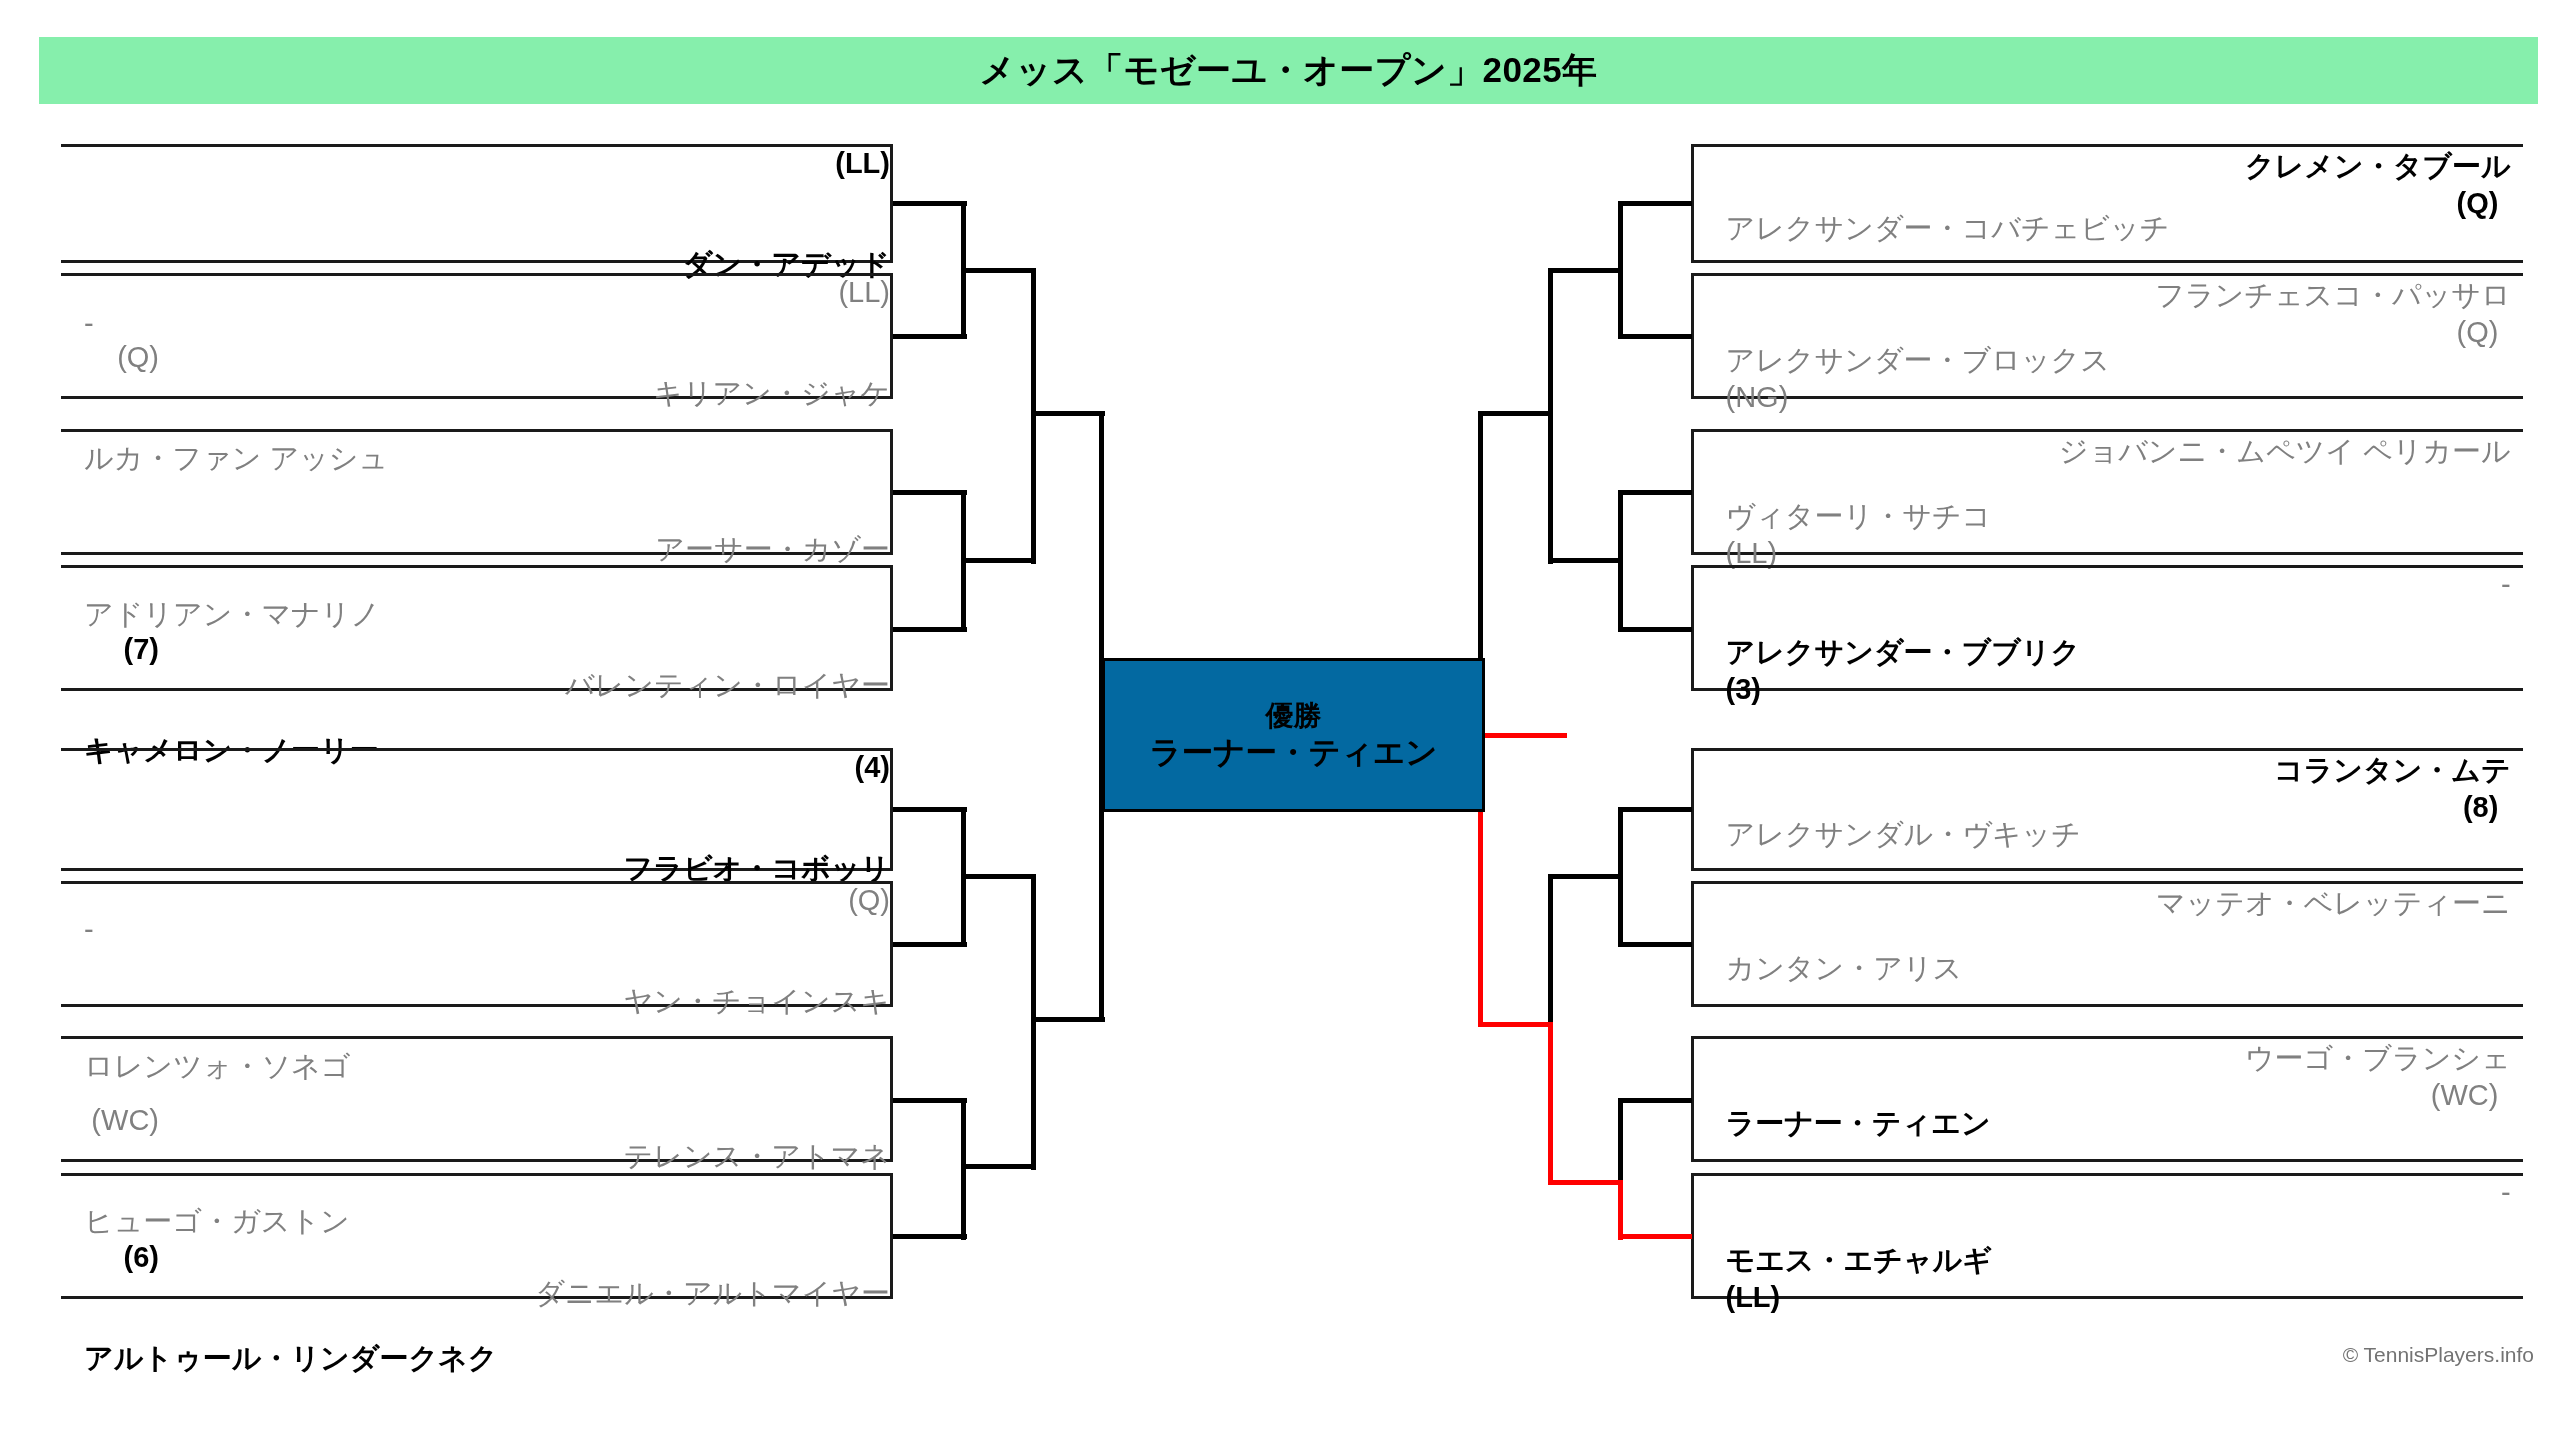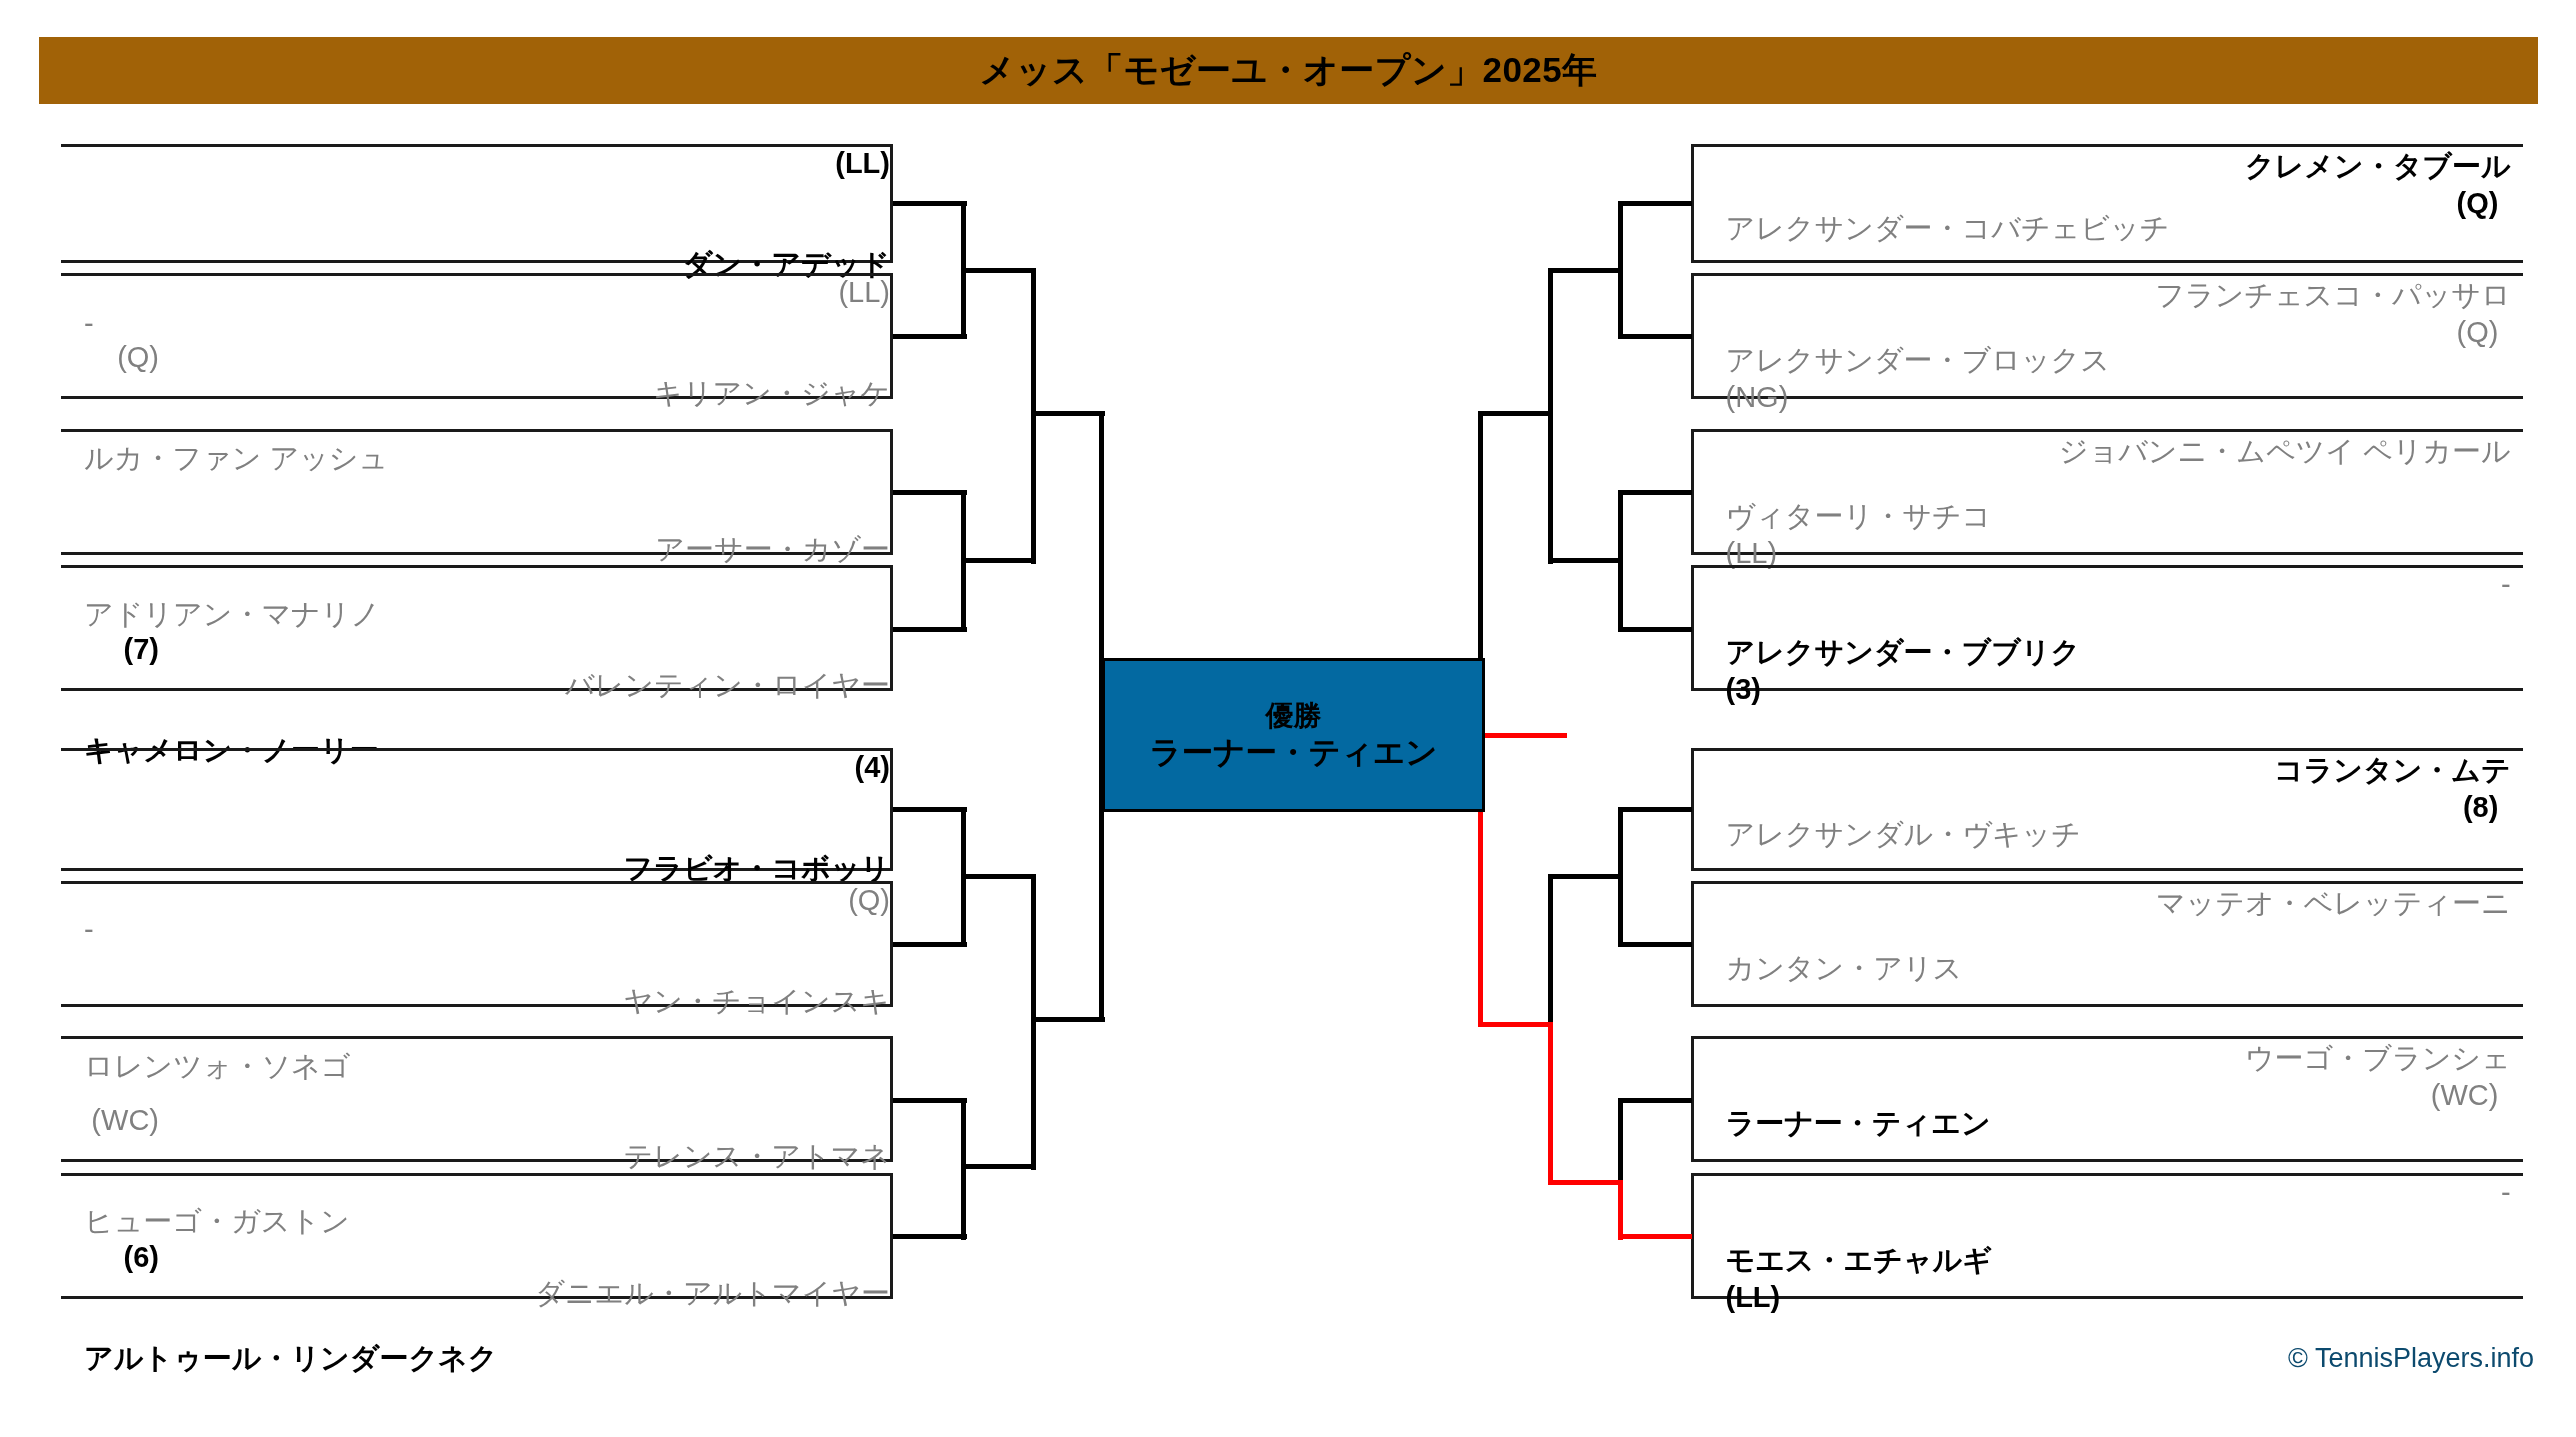--- a/index.html
+++ b/index.html
@@ -5,21 +5,21 @@
   html,body{margin:0;padding:0;background:#ffffff;}
   body{
     width:2576px;height:1437px;position:relative;overflow:hidden;
     font-family:"Liberation Sans","DejaVu Sans",sans-serif;
   }
   #stage{position:absolute;left:0;top:0;width:2576px;height:1437px;}
 
   
   .title-bar{
     position:absolute;left:39px;top:37px;width:2499px;height:67px;
-    background:#a16207;display:flex;align-items:center;justify-content:center;
+    background:#86efac;display:flex;align-items:center;justify-content:center;
   }
   .title-bar .title-text{
     font-size:35px;font-weight:bold;color:#000000;letter-spacing:0.4px;
     white-space:nowrap;
   }
 
   
   .match{
     position:absolute;
     border-top:3.5px solid #1a1a1a;
@@ -66,21 +66,21 @@
     border:3.5px solid #000000;box-sizing:border-box;
     display:flex;flex-direction:column;align-items:center;justify-content:center;
     background:#0369a1;z-index:5;
   }
   .champ-label{font-size:28px;font-weight:bold;color:#000;line-height:1.25;}
   .champ-name{font-size:31.5px;font-weight:bold;color:#000;line-height:1.25;white-space:nowrap;}
 
   
   .footer{
     position:absolute;right:42px;top:1343px;
-    font-size:27px;color:#0c4a6e;white-space:nowrap;
+    font-size:21px;color:#737373;white-space:nowrap;
   }
 </style>
 </head>
 <body>
 
 <div id="stage">
 
   <div class="title-bar">
     <span class="title-text">メッス「モゼーユ・オープン」2025年</span>
   </div>

